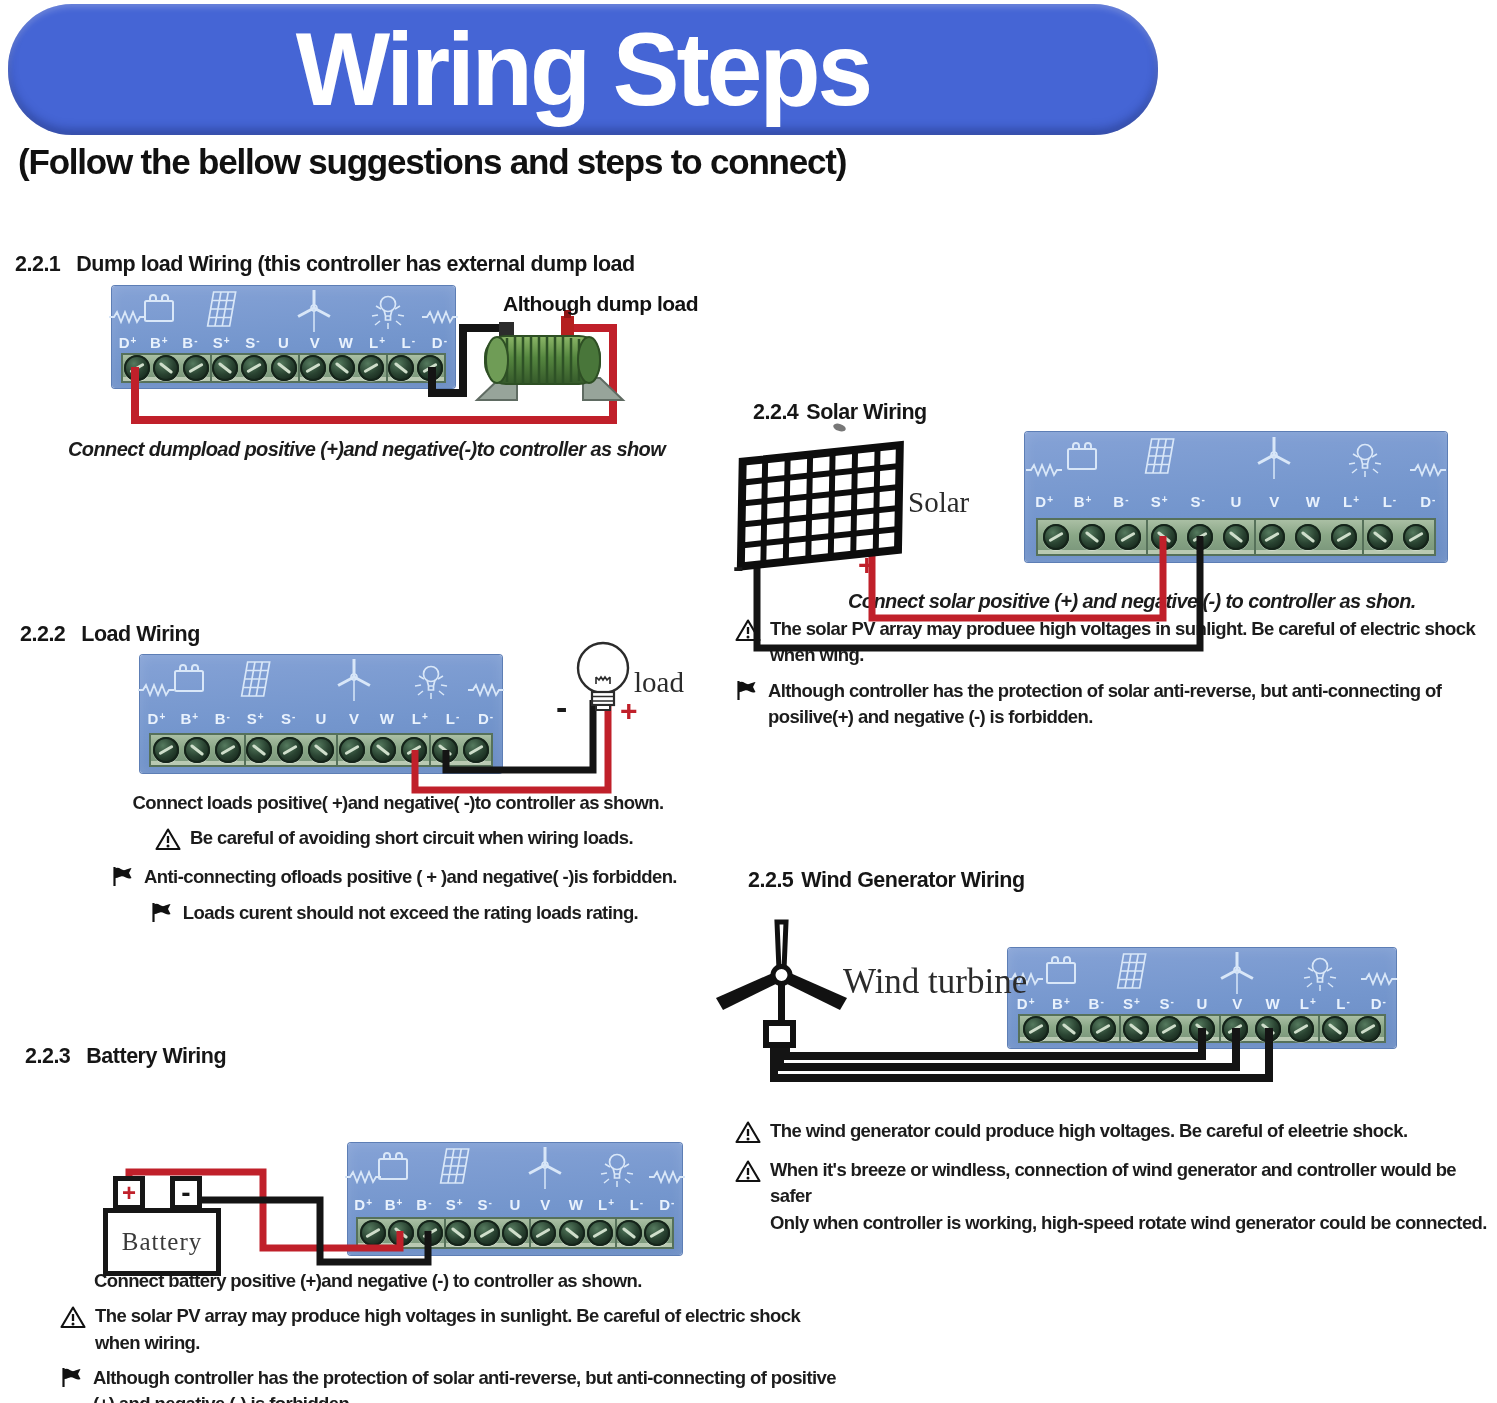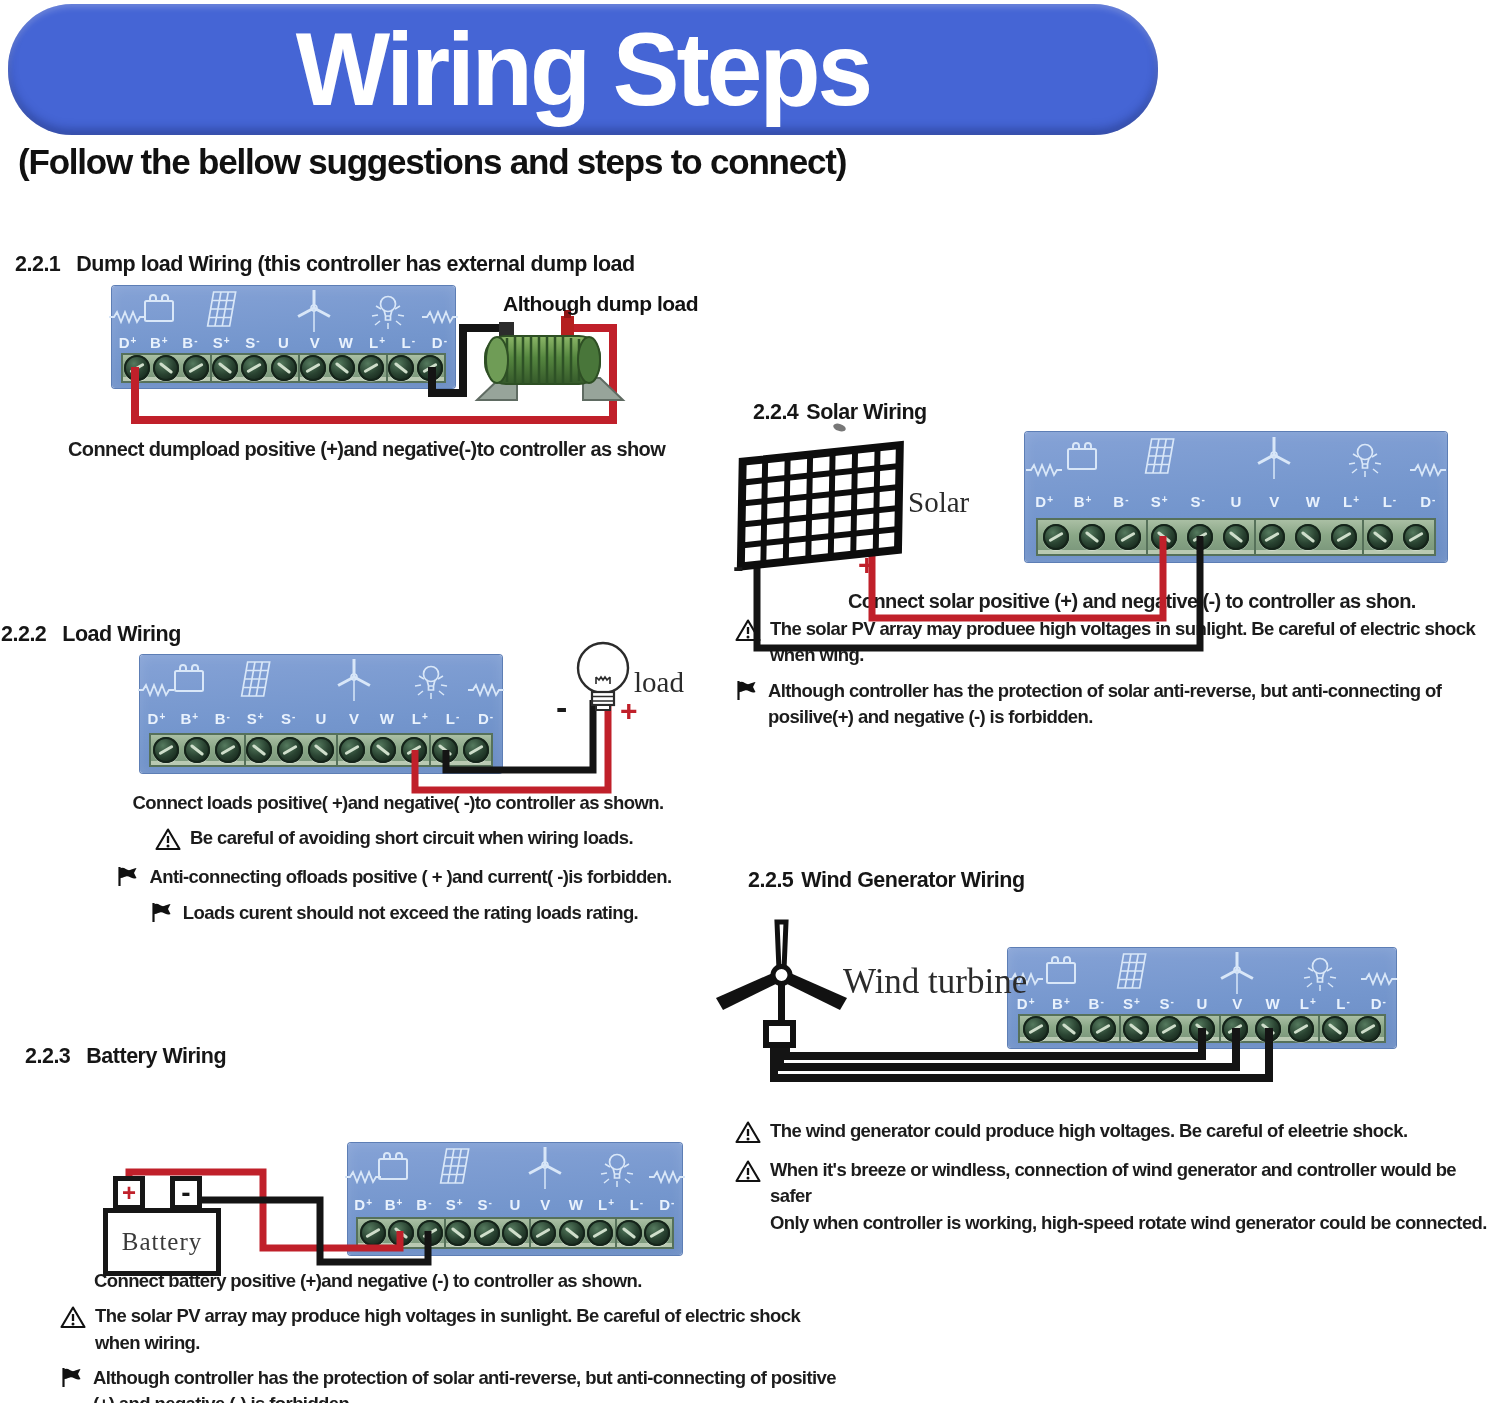--- a/index.html
+++ b/index.html
@@ -15,21 +15,21 @@
     transform:scaleY(1.04);}
   .subtitle{position:absolute;left:18px;top:142px;font-size:35px;font-weight:700;
     letter-spacing:-1.2px;color:#111;}
 
   
   .sec-head{position:absolute;display:flex;font-size:21.5px;font-weight:700;color:#161616;
     letter-spacing:-0.5px;white-space:nowrap;}
   .sec-head .num{margin-right:16px;}
   .sec-head.tight .num{margin-right:8px;}
   .caption{position:absolute;font-size:20px;font-weight:700;letter-spacing:-0.6px;
-    color:#1c1c1c;white-space:nowrap;}
+    color:#1c1c1c;white-space:nowrap;font-style:italic;}
   .notes{position:absolute;display:flex;flex-direction:column;}
   .note{display:flex;align-items:flex-start;margin:0 0 9px 0;}
   .note .nicon{flex:none;margin:2px 9px 0 0;}
   .note.plain .ntext{padding-left:8px;}
   .notes.indent-plain .note.plain .ntext{padding-left:34px;}
   .ntext{font-size:18.5px;font-weight:700;letter-spacing:-0.6px;line-height:1.42;
     color:#1c1c1c;white-space:pre-line;}
 
   
   .controller{position:absolute;z-index:4;border-radius:3px;
@@ -291,21 +291,21 @@
       <div class="note flag">
         <span class="nicon"><svg width="24" height="21" viewBox="0 0 24 21">
             <path d="M3.5 1v19" stroke="#111" stroke-width="2.2"></path>
             <path d="M3.5 2.5c5-2.5 7 2.5 10.5 1.5 3-.8 4.5-2 6.5-2l-2.5 5 2.5 5c-5 2-7-2.5-10.5-1.5-2.6.8-4.5 1.7-6.5 1.7Z" fill="#111"></path>
           </svg></span>
         <span class="ntext">Although controller has the protection of solar anti-reverse, but anti-connecting of
 posilive(+) and negative (-) is forbidden.</span>
       </div>
     </div>
 
-  <div class="sec-head" style="left:1px;top:622px;">
+  <div class="sec-head" style="left:20px;top:622px;">
     <span class="num">2.2.2</span>
     <span>Load Wiring</span>
   </div>
   <div class="controller" style="left:140px;top:655px;width:362px;height:118px;">
       <div class="ctrl-icon" style="left: 4.5%; top: 24%;"><svg width="38" height="14" viewBox="0 0 38 14">
           <path d="M1 7h5l3-5 4 10 4-10 4 10 4-10 4 10 3-5h5" fill="none" stroke="#d9e7f8" stroke-width="1.8"></path>
         </svg></div>
       <div class="ctrl-icon" style="left: 13.6%; top: 6%;"><svg width="36" height="32" viewBox="0 0 36 32">
           <rect x="4" y="9" width="28" height="20" rx="1.5" fill="none" stroke="#d9e7f8" stroke-width="2"></rect>
           <path d="M9 9V6a3 3 0 016 0v3 M21 9V6a3 3 0 016 0v3" fill="none" stroke="#d9e7f8" stroke-width="2"></path>
@@ -389,21 +389,21 @@
             <path d="M13 9v7" stroke="#111" stroke-width="2.3"></path>
             <circle cx="13" cy="19" r="1.5" fill="#111"></circle>
           </svg></span>
         <span class="ntext">Be careful of avoiding short circuit when wiring loads.</span>
       </div>
       <div class="note flag">
         <span class="nicon"><svg width="24" height="21" viewBox="0 0 24 21">
             <path d="M3.5 1v19" stroke="#111" stroke-width="2.2"></path>
             <path d="M3.5 2.5c5-2.5 7 2.5 10.5 1.5 3-.8 4.5-2 6.5-2l-2.5 5 2.5 5c-5 2-7-2.5-10.5-1.5-2.6.8-4.5 1.7-6.5 1.7Z" fill="#111"></path>
           </svg></span>
-        <span class="ntext">Anti-connecting ofloads positive ( + )and current( -)is forbidden.</span>
+        <span class="ntext">Anti-connecting ofloads positive ( + )and negative( -)is forbidden.</span>
       </div>
       <div class="note flag">
         <span class="nicon"><svg width="24" height="21" viewBox="0 0 24 21">
             <path d="M3.5 1v19" stroke="#111" stroke-width="2.2"></path>
             <path d="M3.5 2.5c5-2.5 7 2.5 10.5 1.5 3-.8 4.5-2 6.5-2l-2.5 5 2.5 5c-5 2-7-2.5-10.5-1.5-2.6.8-4.5 1.7-6.5 1.7Z" fill="#111"></path>
           </svg></span>
         <span class="ntext">Loads curent should not exceed the rating loads rating.</span>
       </div>
     </div>
 

